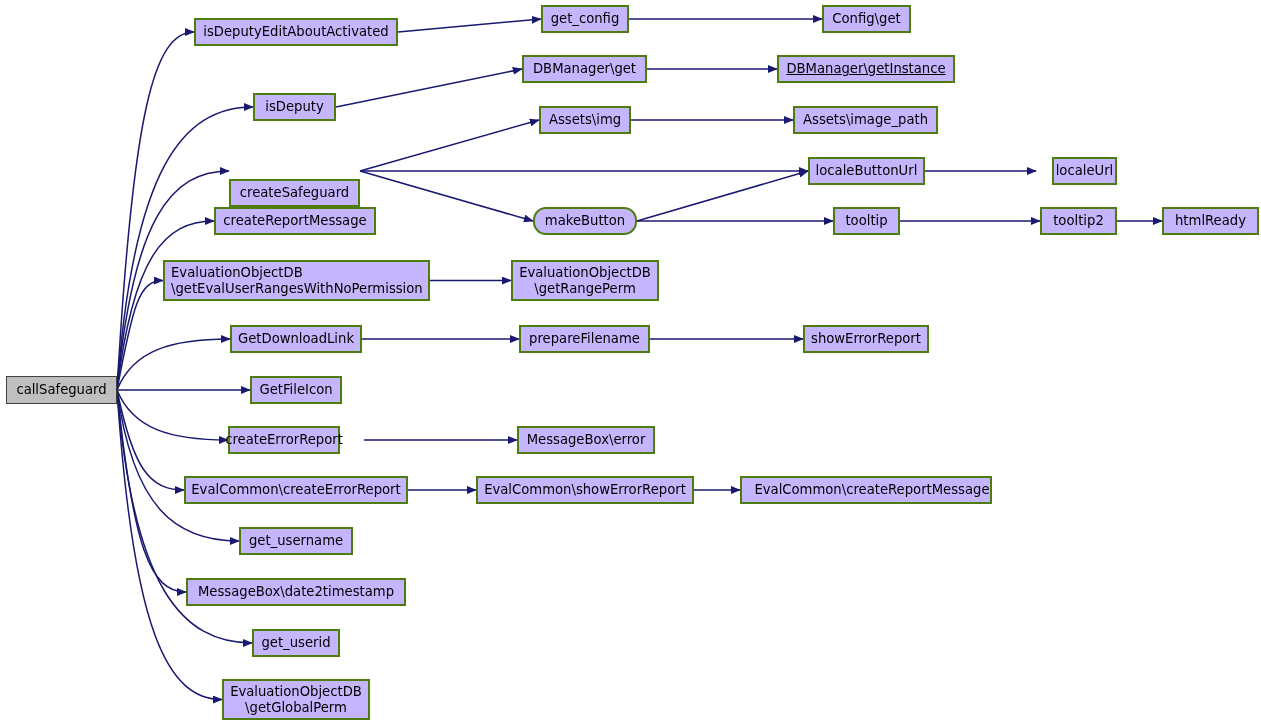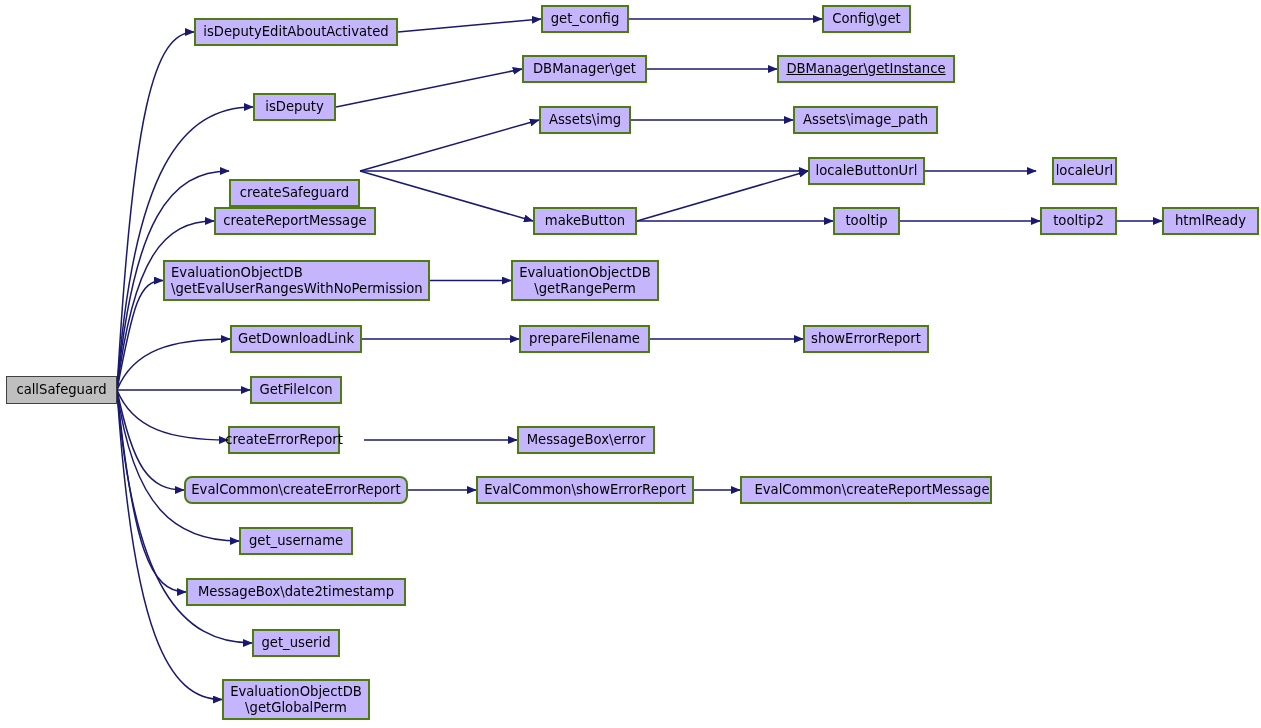--- a/index.html
+++ b/index.html
@@ -64,30 +64,30 @@
       <div class="node hl" style="left: 6px; top: 376px; width: 111px; height: 28px;">callSafeguard</div>
       <div class="node" style="left: 194px; top: 18px; width: 204px; height: 28px;">isDeputyEditAboutActivated</div>
       <div class="node" style="left: 253px; top: 93px; width: 83px; height: 28px;">isDeputy</div>
       <div class="node" style="left: 229px; top: 157px; width: 131px; height: 28px; margin-top: 22px;">createSafeguard</div>
       <div class="node" style="left: 214px; top: 207px; width: 162px; height: 28px;">createReportMessage</div>
       <div class="node lead" style="left: 163px; top: 260px; width: 267px; height: 41px;">EvaluationObjectDB
 \getEvalUserRangesWithNoPermission</div>
       <div class="node" style="left: 230px; top: 325px; width: 132px; height: 28px;">GetDownloadLink</div>
       <div class="node" style="left: 250px; top: 376px; width: 92px; height: 28px;">GetFileIcon</div>
       <div class="node" style="left: 228px; top: 426px; width: 112px; height: 28px;">createErrorReport</div>
-      <div class="node" style="left: 184px; top: 476px; width: 224px; height: 28px; border-radius: 8px;">EvalCommon\createErrorReport</div>
+      <div class="node" style="left: 184px; top: 476px; width: 224px; height: 28px;">EvalCommon\createErrorReport</div>
       <div class="node" style="left: 239px; top: 527px; width: 114px; height: 28px;">get_username</div>
       <div class="node" style="left: 186px; top: 578px; width: 220px; height: 28px;">MessageBox\date2timestamp</div>
       <div class="node" style="left: 252px; top: 629px; width: 88px; height: 28px;">get_userid</div>
       <div class="node" style="left: 222px; top: 679px; width: 148px; height: 41px;">EvaluationObjectDB
 \getGlobalPerm</div>
       <div class="node" style="left: 541px; top: 5px; width: 88px; height: 28px;">get_config</div>
       <div class="node" style="left: 522px; top: 55px; width: 125px; height: 28px;">DBManager\get</div>
       <div class="node" style="left: 539px; top: 106px; width: 92px; height: 28px;">Assets\img</div>
-      <div class="node" style="left: 533px; top: 207px; width: 104px; height: 28px;">makeButton</div>
+      <div class="node" style="left: 533px; top: 207px; width: 104px; height: 28px; border-radius: 13px;">makeButton</div>
       <div class="node" style="left: 511px; top: 260px; width: 148px; height: 41px;">EvaluationObjectDB
 \getRangePerm</div>
       <div class="node" style="left: 519px; top: 325px; width: 131px; height: 28px;">prepareFilename</div>
       <div class="node" style="left: 517px; top: 426px; width: 138px; height: 28px;">MessageBox\error</div>
       <div class="node" style="left: 476px; top: 476px; width: 218px; height: 28px;">EvalCommon\showErrorReport</div>
       <div class="node" style="left: 822px; top: 5px; width: 89px; height: 28px;">Config\get</div>
       <div class="node" style="left: 777px; top: 55px; width: 178px; height: 28px; text-decoration: underline;">DBManager\getInstance</div>
       <div class="node" style="left: 793px; top: 106px; width: 145px; height: 28px;">Assets\image_path</div>
       <div class="node" style="left: 808px; top: 157px; width: 117px; height: 28px;">localeButtonUrl</div>
       <div class="node" style="left: 833px; top: 207px; width: 67px; height: 28px;">tooltip</div>

